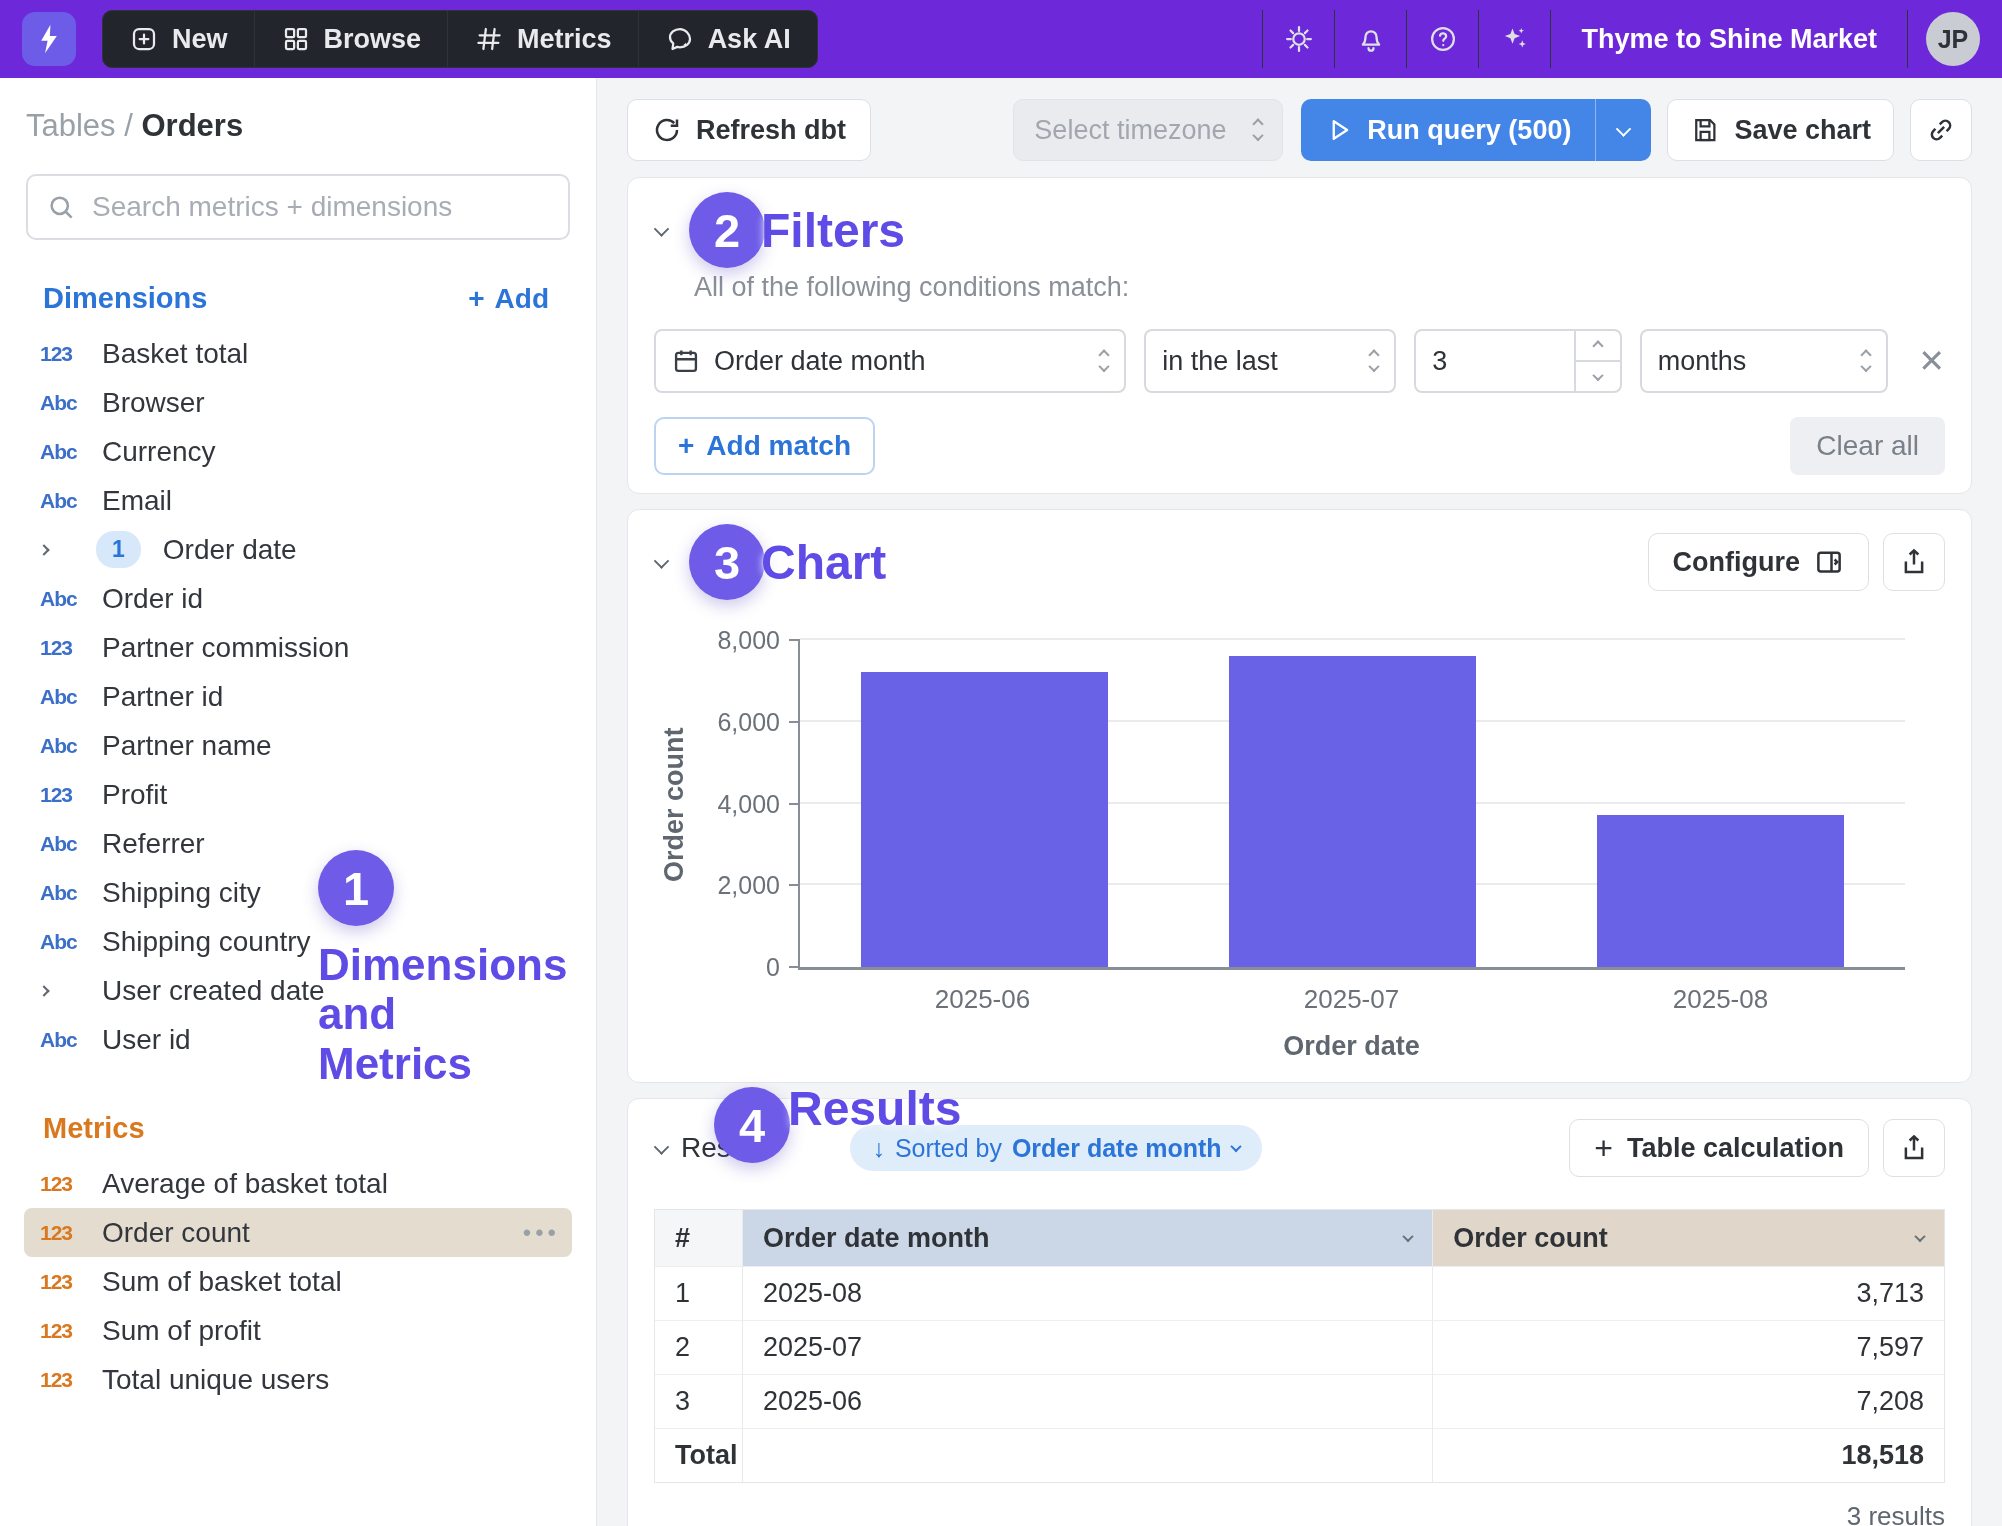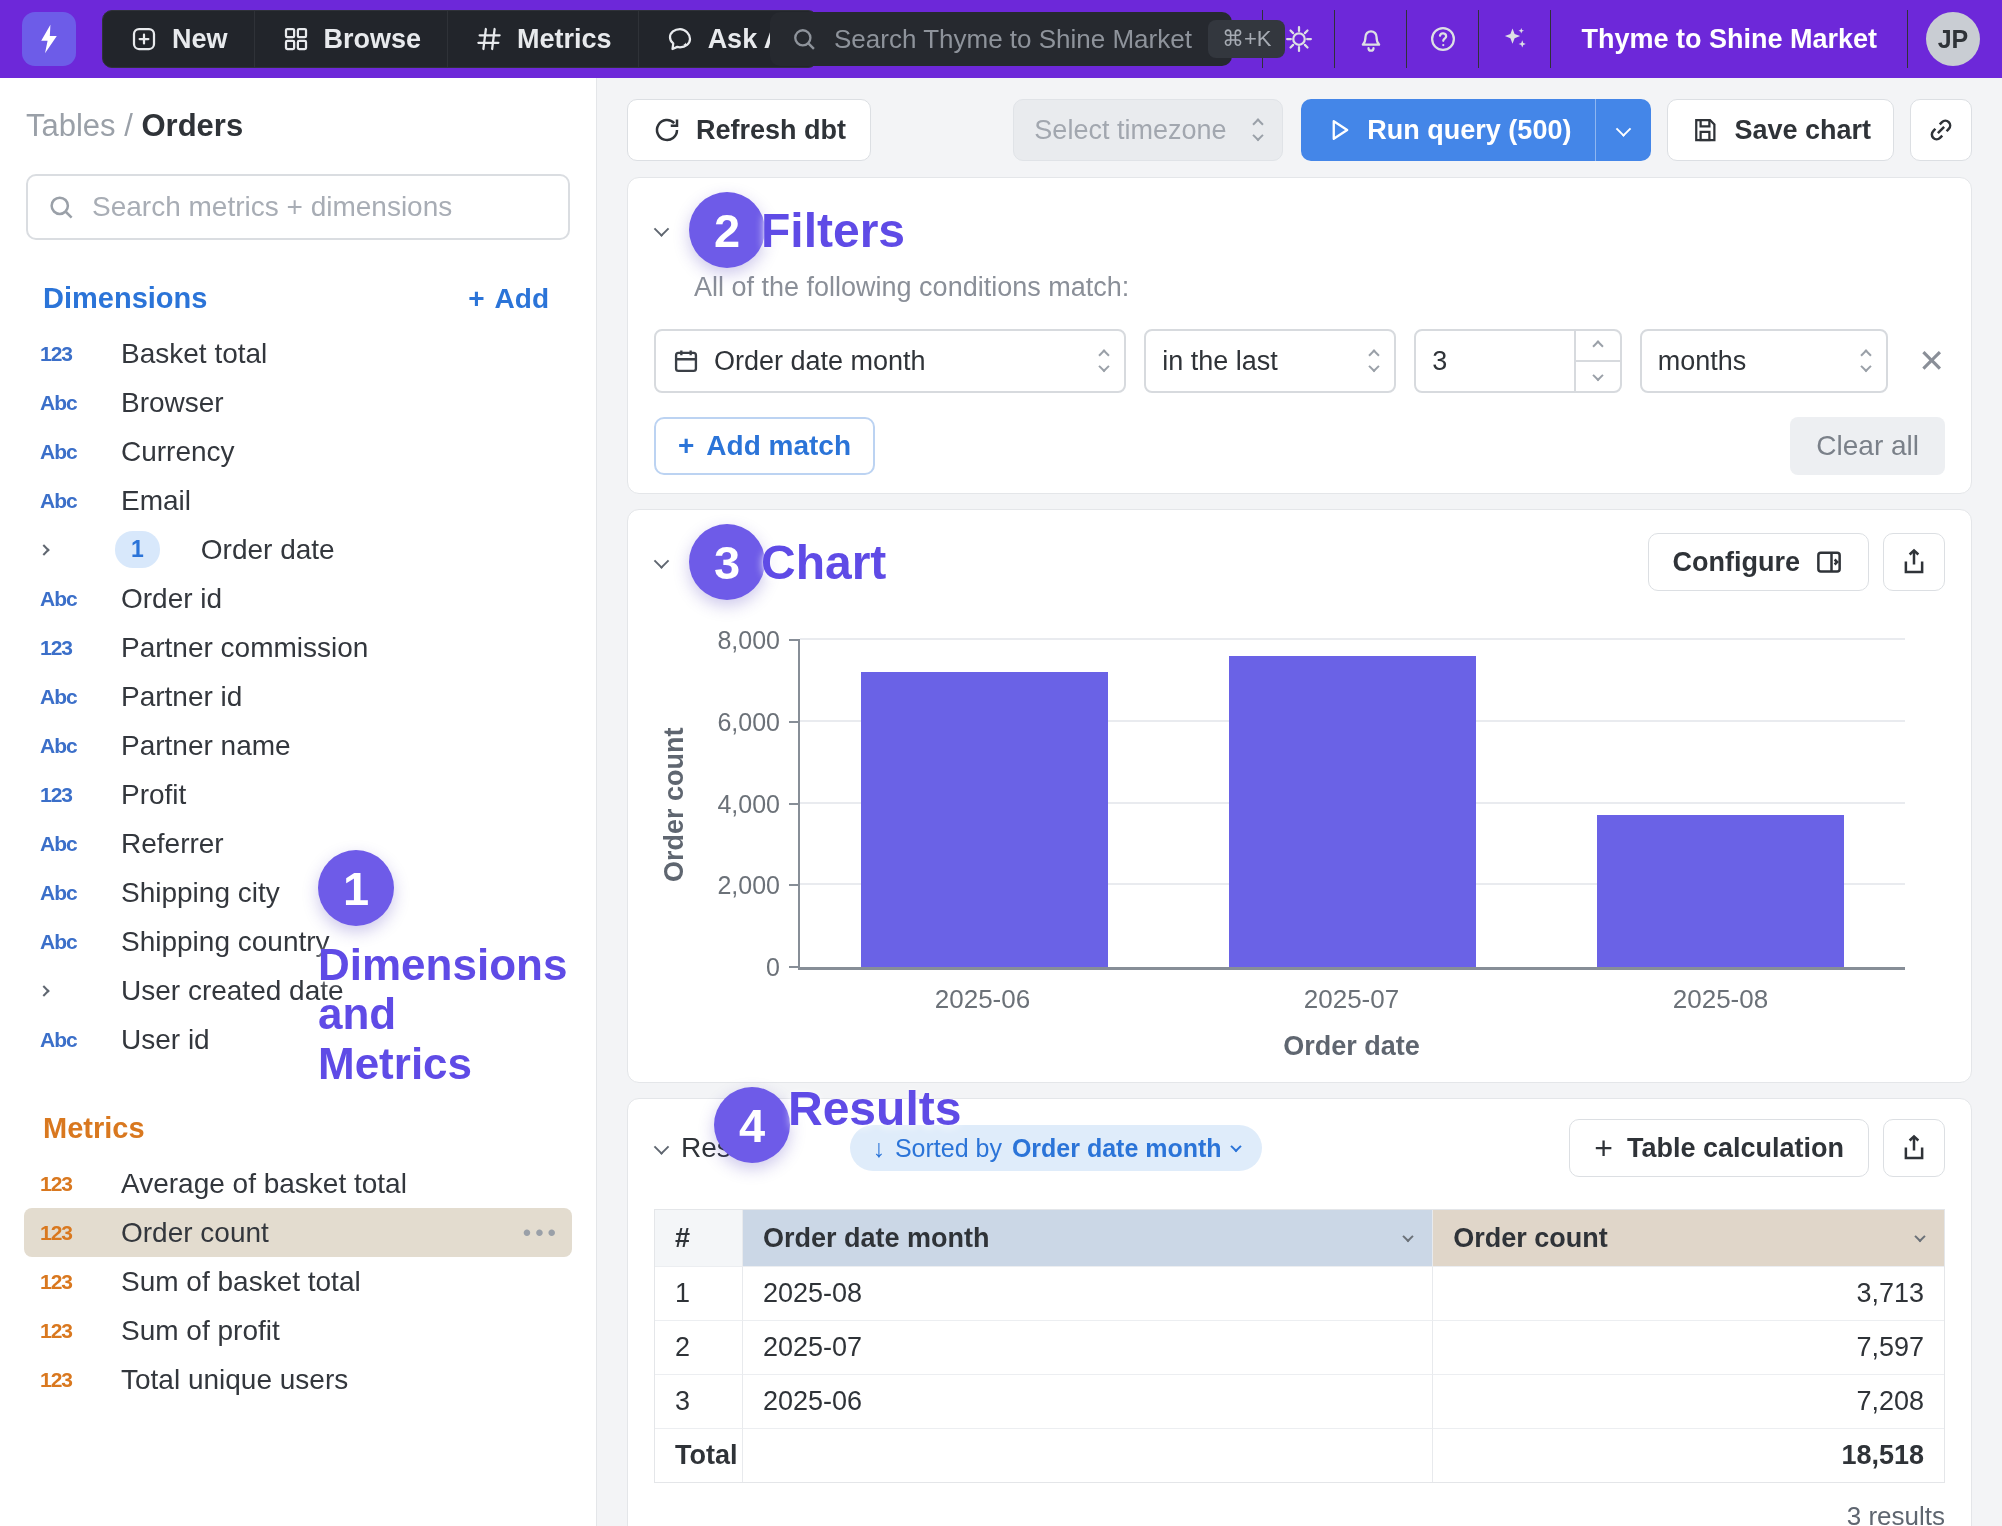--- a/index.html
+++ b/index.html
@@ -48,21 +48,21 @@
     background:#fff; cursor:text; }
   .side-search svg { width:30px; height:30px; flex:none; color:#9AA0A8; }
   .side-sec { display:flex; align-items:center; justify-content:space-between;
     padding:0 30px 0 26px; margin:42px 17px 14px; }
   .side-sec .t { font-size:29px; font-weight:700; }
   .side-sec .t.blue { color:#2B74D8; }
   .side-sec .t.orange { color:#D9781F; }
   .addlink { color:#2B74D8; font-size:28px; font-weight:600; display:flex; align-items:center;
     gap:10px; cursor:pointer; }
   .side-item { height:49px; margin:0 24px; padding:0 12px 0 16px; border-radius:8px;
-    display:flex; align-items:center; font-size:28px; color:#33373D; cursor:pointer;gap:19px; }
+    display:flex; align-items:center; font-size:28px; color:#33373D; cursor:pointer; }
   .side-item.selected { background:#E3DCCF; }
   .ticon { width:50px; flex:none; font-size:21px; font-weight:700; letter-spacing:-1px; }
   .ticon.blue { color:#3B6FC9; }
   .ticon.orange { color:#D9781F; }
   .gwrap { width:50px; flex:none; display:flex; align-items:center; color:#5F6670; }
   .silabel { margin-left:12px; white-space:nowrap; }
   .side-item .num-badge + .silabel { margin-left:22px; }
   .num-badge { background:#D8E8FB; color:#2B74D8; font-size:23px; font-weight:700;
     border-radius:18px; padding:5px 16px; margin-left:6px; }
   .dotmenu { margin-left:auto; color:#9AA0A8; font-size:24px; letter-spacing:4px; }
@@ -227,28 +227,20 @@
         <div class="nav-btn">
           <span style="display: flex;">
             <svg viewBox="0 0 24 24" width="30" height="30" fill="none" stroke="currentColor" stroke-width="1.8" stroke-linecap="round" stroke-linejoin="round">
               <path d="M12 4c-4.4 0-8 2.9-8 6.6 0 2 1 3.7 2.6 4.9L6 20l3.8-1.7c.7.2 1.4.3 2.2.3 4.4 0 8-2.9 8-6.6S16.4 4 12 4z"></path>
               <path d="M16.3 14.8l.5 1.2 1.2.5-1.2.5-.5 1.2-.5-1.2-1.2-.5 1.2-.5z" fill="currentColor" stroke="none"></path>
             </svg>
           </span>
           <span>Ask AI</span>
         </div>
       </nav>
-    <div class="nav-search">
-      <svg viewBox="0 0 24 24" fill="none" stroke="currentColor" stroke-width="2">
-          <circle cx="11" cy="11" r="6.5"></circle>
-          <path d="M20.5 20.5 16 16"></path>
-        </svg>
-      <span class="ph">Search Thyme to Shine Market</span>
-      <kbd>⌘+K</kbd>
-    </div>
     <div class="nav-right">
       <div class="nav-right-group" id="nav-right-icons">
           <div class="icon-btn">
             <span style="display: flex;">
               <svg viewBox="0 0 24 24" width="32" height="32" fill="none" stroke="currentColor" stroke-width="1.8" stroke-linecap="round" stroke-linejoin="round">
                 <circle cx="12" cy="12" r="4.6"></circle>
                 <path d="M12 2.5v3M12 18.5v3M2.5 12h3M18.5 12h3M5.2 5.2l2.1 2.1M16.7 16.7l2.1 2.1M18.8 5.2l-2.1 2.1M7.3 16.7l-2.1 2.1"></path>
               </svg>
             </span>
           </div>

